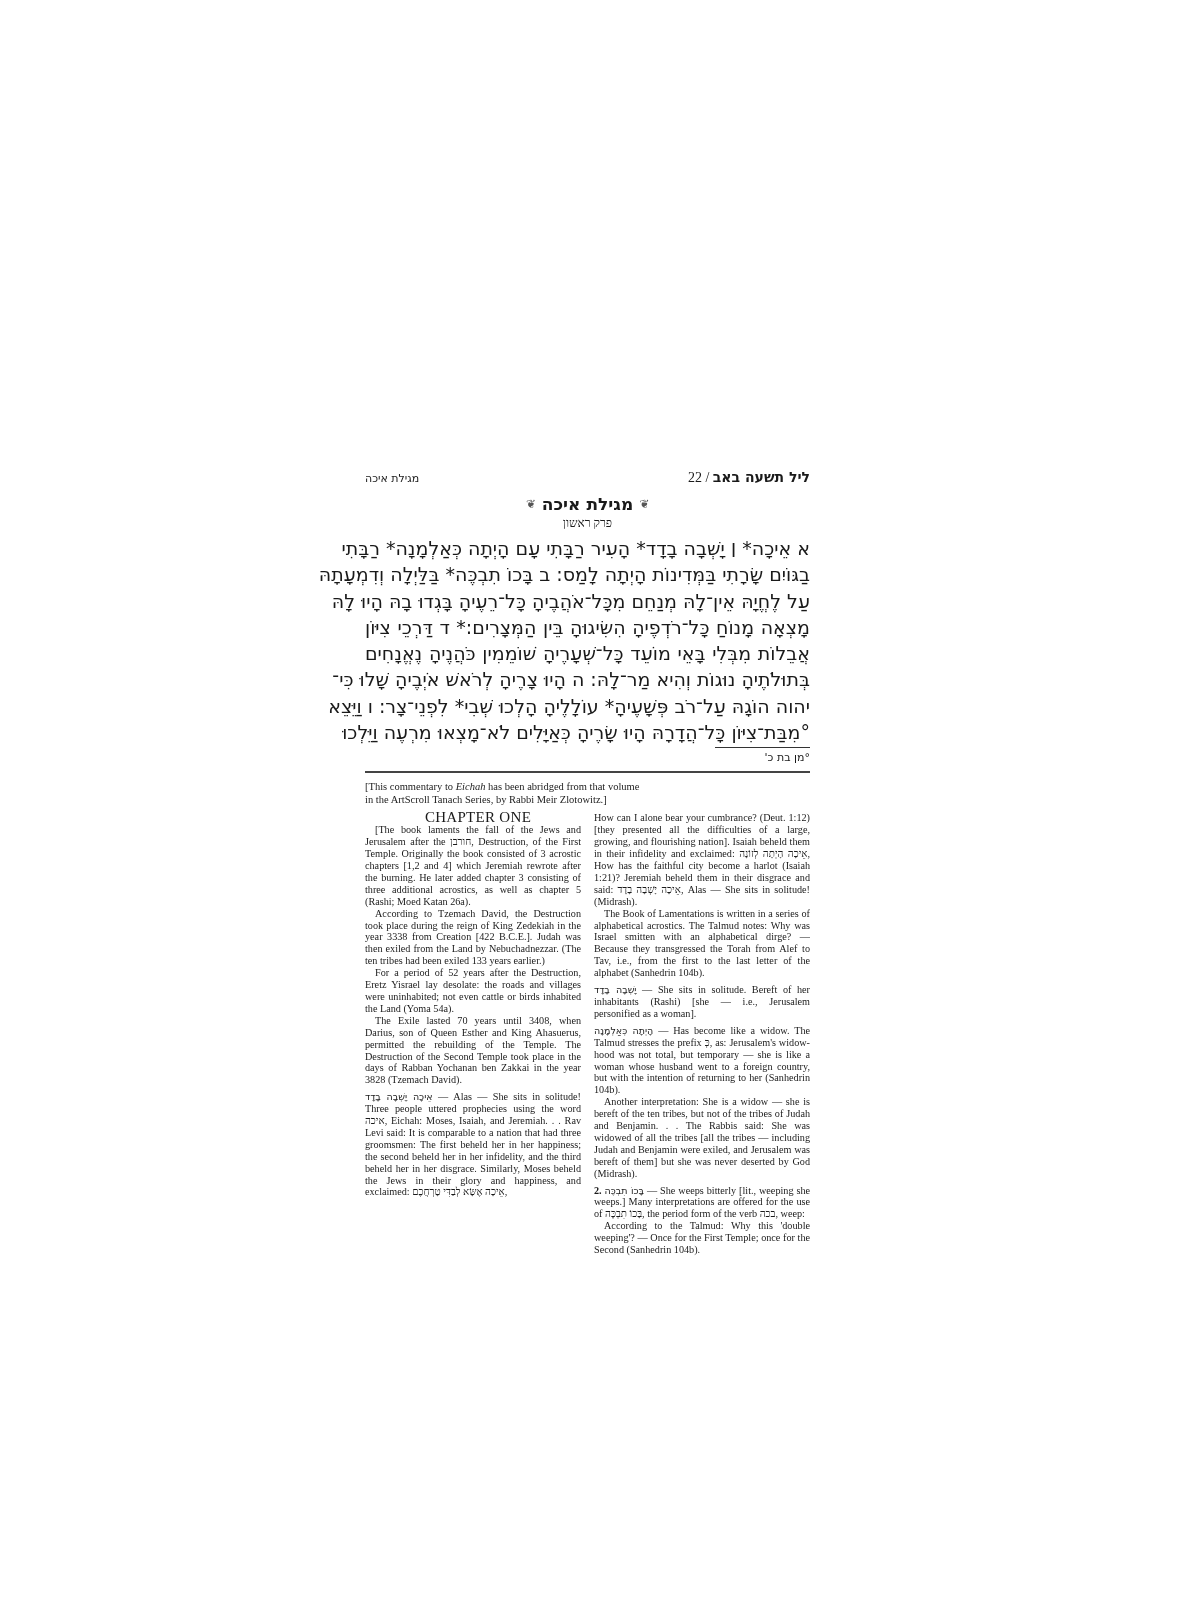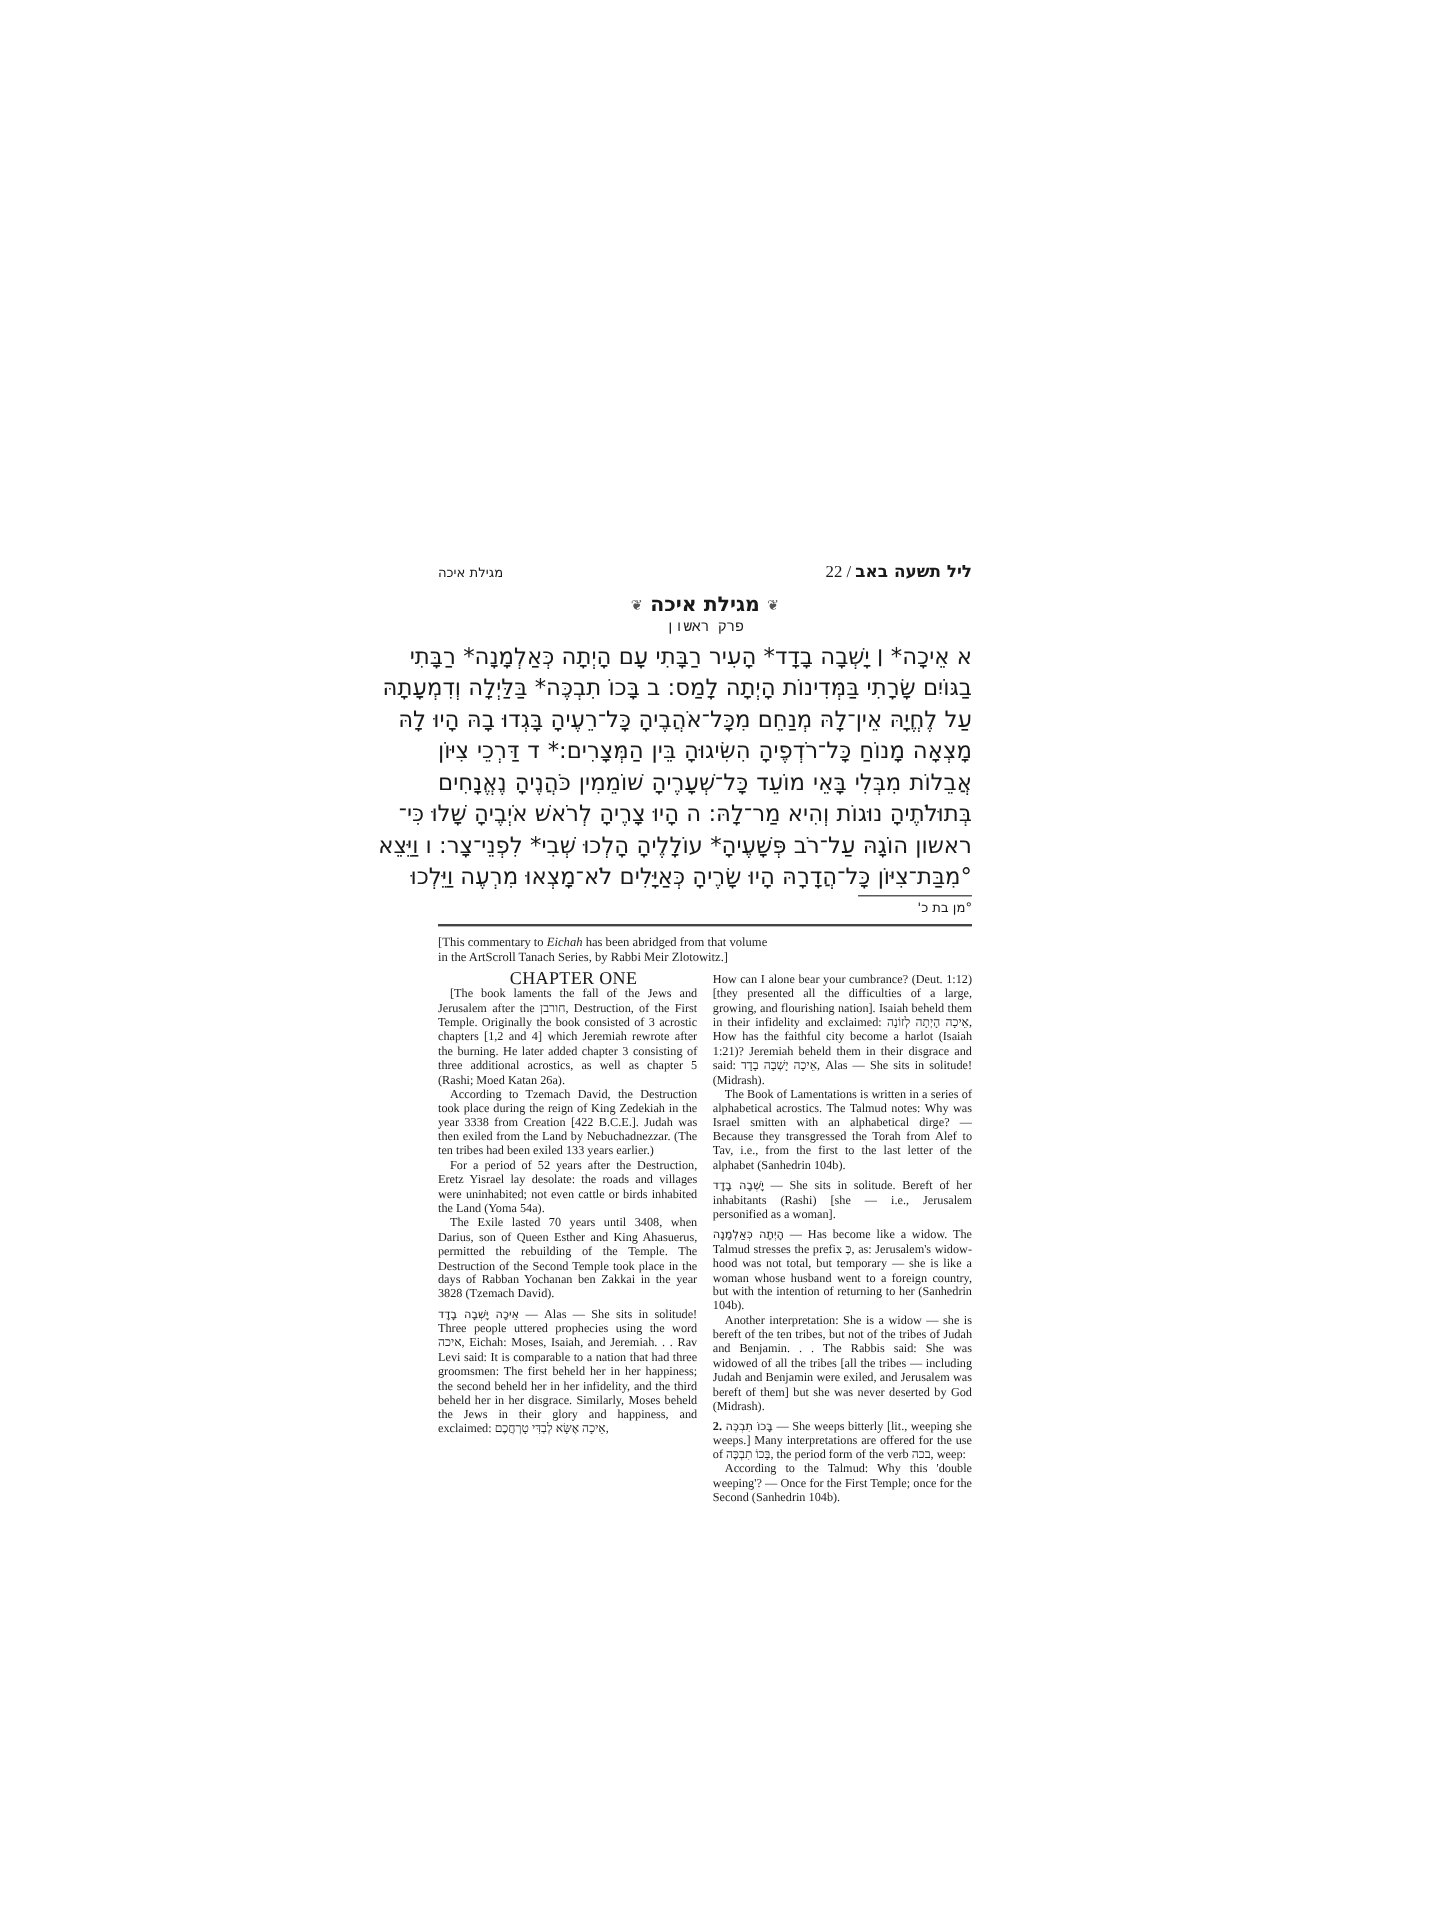--- a/index.html
+++ b/index.html
@@ -7,21 +7,21 @@
   .page { position: absolute; left: 365px; top: 430px; width: 445px; margin-top: 39px; }
 
   .running-head { display: flex; justify-content: space-between; align-items: baseline; direction: ltr; height: 22px; }
   .rh-right { direction: rtl; font-family: "DejaVu Sans", sans-serif; font-weight: bold; font-size: 14px; }
   .rh-right .pg { font-family: "Liberation Serif", serif; font-weight: normal; font-size: 14px; }
   .rh-left { font-family: "DejaVu Sans", sans-serif; font-size: 11px; }
 
   .title-block { text-align: center; margin-top: 3px; }
   .book-title { font-family: "DejaVu Sans", sans-serif; font-weight: bold; font-size: 17px; direction: rtl; display: inline-flex; align-items: center; gap: 6px; }
   .ornament { font-size: 12px; color: #555; }
-  .chapter-title { font-family: Liberation Mono, monospace; font-size: 12px; direction: rtl; margin-top: 2px; }
+  .chapter-title { font-family: Liberation Serif, serif; font-size: 12px; direction: rtl; margin-top: 2px; }
 
   .verse-text { direction: rtl; text-align: justify; text-align-last: justify; font-family: "DejaVu Sans", sans-serif; font-size: 19px; line-height: 26.3px; margin-top: 4px; }
   .verse-line { display: block; white-space: nowrap; text-align: justify; text-align-last: justify; }
 
   .footnote-rule-short { width: 95px; border-top: 1px solid #333; margin: 2px 0 0 auto; }
   .masorah-note { direction: rtl; font-family: "DejaVu Sans", sans-serif; font-size: 11px; text-align: right; margin-top: 3px; height: 14px; }
   .main-rule { border-top: 2px solid #444; margin-top: 6px; }
 
   .abridge-note { text-align: left; font-size: 10.5px; line-height: 13px; margin-top: 7px; color: #222; }
 
@@ -55,21 +55,21 @@
     <div class="chapter-title">פרק ראשון</div>
   </div>
 
   <div class="verse-text">
     <span class="verse-line">א אֵיכָה* ׀ יָשְׁבָה בָדָד* הָעִיר רַבָּתִי עָם הָיְתָה כְּאַלְמָנָה* רַבָּתִי</span>
     <span class="verse-line">בַגּוֹיִם שָׂרָתִי בַּמְּדִינוֹת הָיְתָה לָמַס: ב בָּכוֹ תִבְכֶּה* בַּלַּיְלָה וְדִמְעָתָהּ</span>
     <span class="verse-line">עַל לֶחֱיָהּ אֵין־לָהּ מְנַחֵם מִכָּל־אֹהֲבֶיהָ כָּל־רֵעֶיהָ בָּגְדוּ בָהּ הָיוּ לָהּ</span>
     <span class="verse-line">מָצְאָה מָנוֹחַ כָּל־רֹדְפֶיהָ הִשִּׂיגוּהָ בֵּין הַמְּצָרִים:* ד דַּרְכֵי צִיּוֹן</span>
     <span class="verse-line">אֲבֵלוֹת מִבְּלִי בָּאֵי מוֹעֵד כָּל־שְׁעָרֶיהָ שׁוֹמֵמִין כֹּהֲנֶיהָ נֶאֱנָחִים</span>
     <span class="verse-line">בְּתוּלֹתֶיהָ נוּגוֹת וְהִיא מַר־לָהּ: ה הָיוּ צָרֶיהָ לְרֹאשׁ אֹיְבֶיהָ שָׁלוּ כִּי־</span>
-    <span class="verse-line">ראשון הוֹגָהּ עַל־רֹב פְּשָׁעֶיהָ* עוֹלָלֶיהָ הָלְכוּ שְׁבִי* לִפְנֵי־צָר: ו וַיֵּצֵא</span>
+    <span class="verse-line">יהוה הוֹגָהּ עַל־רֹב פְּשָׁעֶיהָ* עוֹלָלֶיהָ הָלְכוּ שְׁבִי* לִפְנֵי־צָר: ו וַיֵּצֵא</span>
     <span class="verse-line">°מִבַּת־צִיּוֹן כָּל־הֲדָרָהּ הָיוּ שָׂרֶיהָ כְּאַיָּלִים לֹא־מָצְאוּ מִרְעֶה וַיֵּלְכוּ</span>
   </div>
 
   <div class="footnote-rule-short"></div>
   <div class="masorah-note">°מן בת כ'</div>
   <div class="main-rule"></div>
 
   <div class="abridge-note">
     <span>[This commentary to </span><i>Eichah</i><span> has been abridged from that volume</span><br>
     <span>in the ArtScroll Tanach Series, by Rabbi Meir Zlotowitz.]</span>

